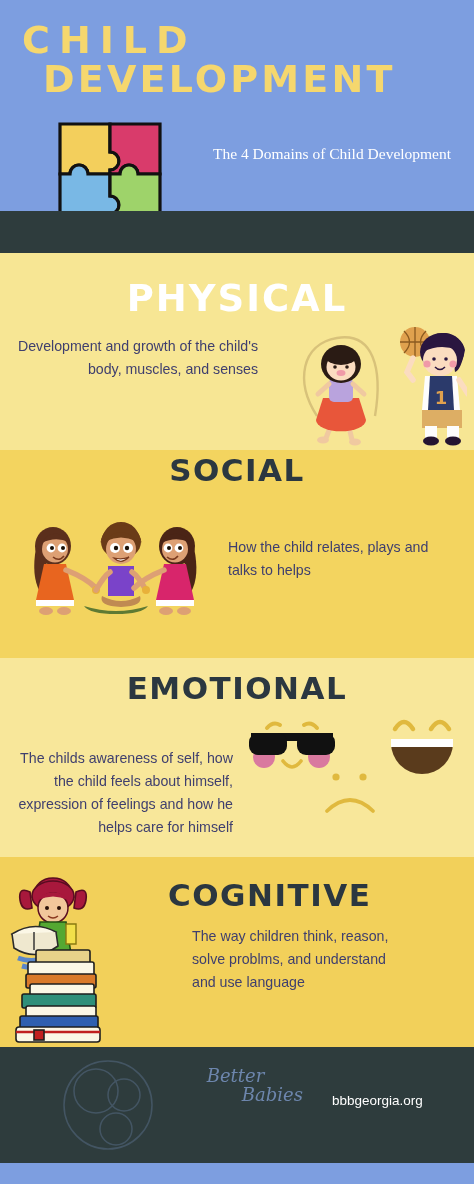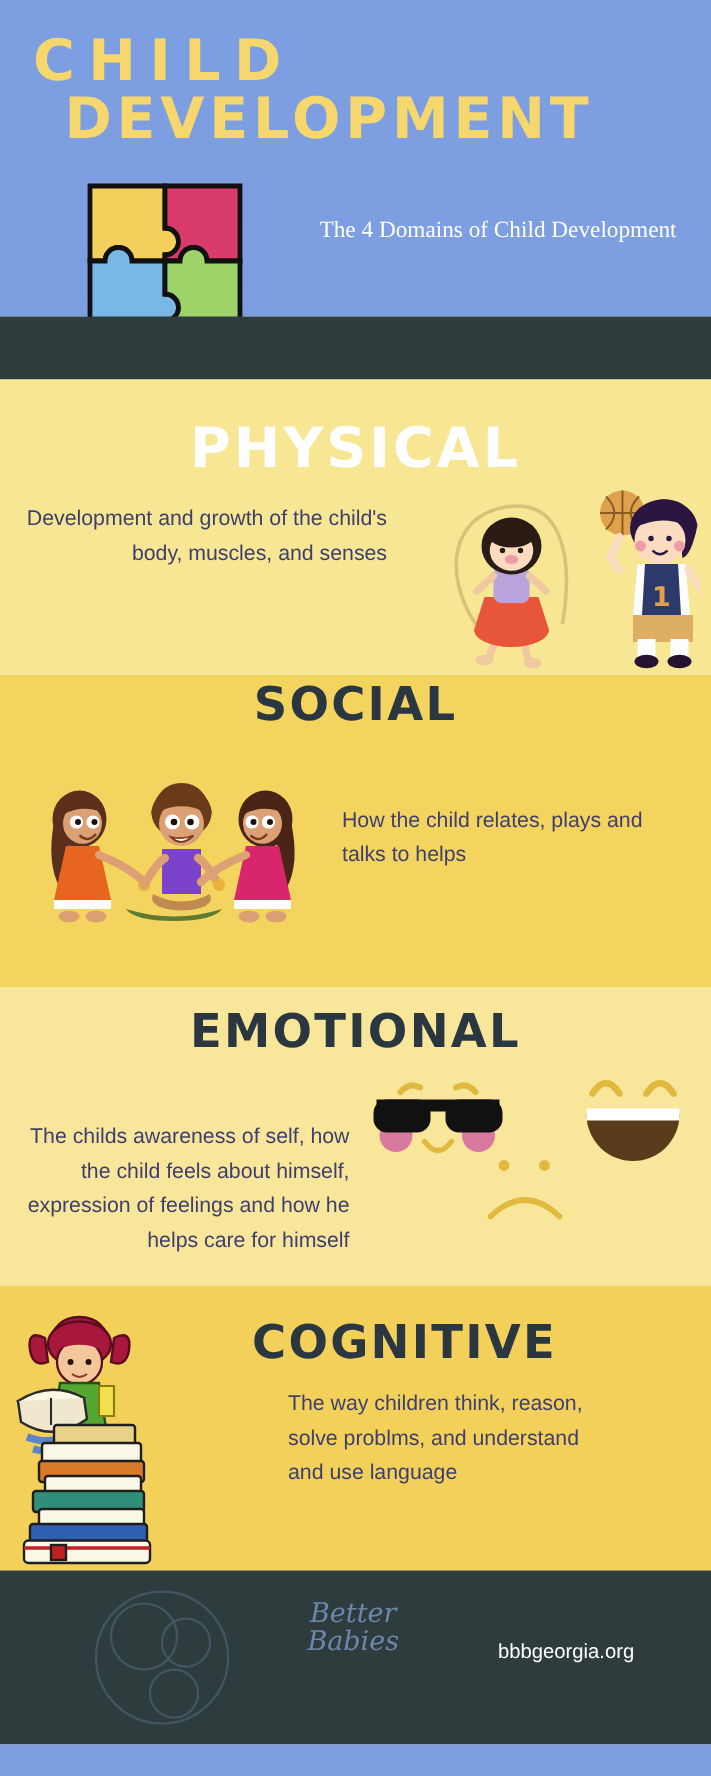--- a/index.html
+++ b/index.html
@@ -87,21 +87,21 @@
     position:absolute; left:50px; top:12px; width:250px; height:92px;
     opacity:0.34;
   }
   .logo-script {
     position:absolute; left:168px; top:20px; width:135px;
     font-family:"DejaVu Serif", serif; font-style:italic;
     color:#6d86ad; line-height:1.05; text-align:center;
   }
   .ls1 { font-size:18px; }
   .ls2 { font-size:18px; }
-  .ls3 { font-size:18px; }
+  .ls3 { font-size:18px;text-align:right; }
   .ls-for { font-size:11px; }
   .footer-url {
     position:absolute; left:332px; top:1093px;
     color:#ffffff; font-size:13.5px;
     font-family:"Liberation Sans", sans-serif;
   }
   .bottom-strip {
     position:absolute; left:0; top:1163px; width:474px; height:21px;
     background:#7d9ee0;
   }

